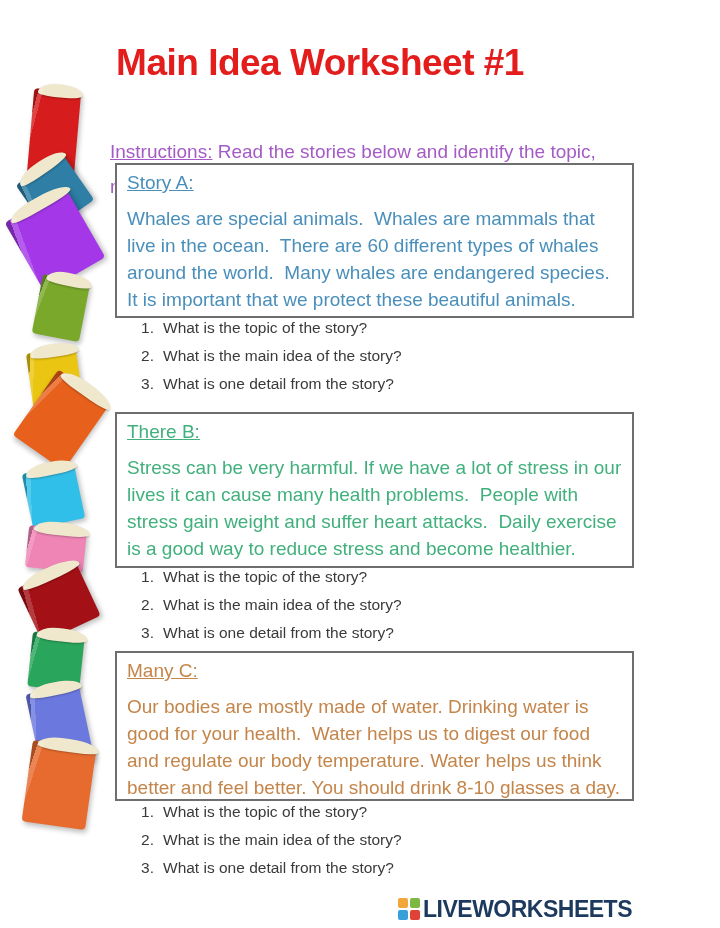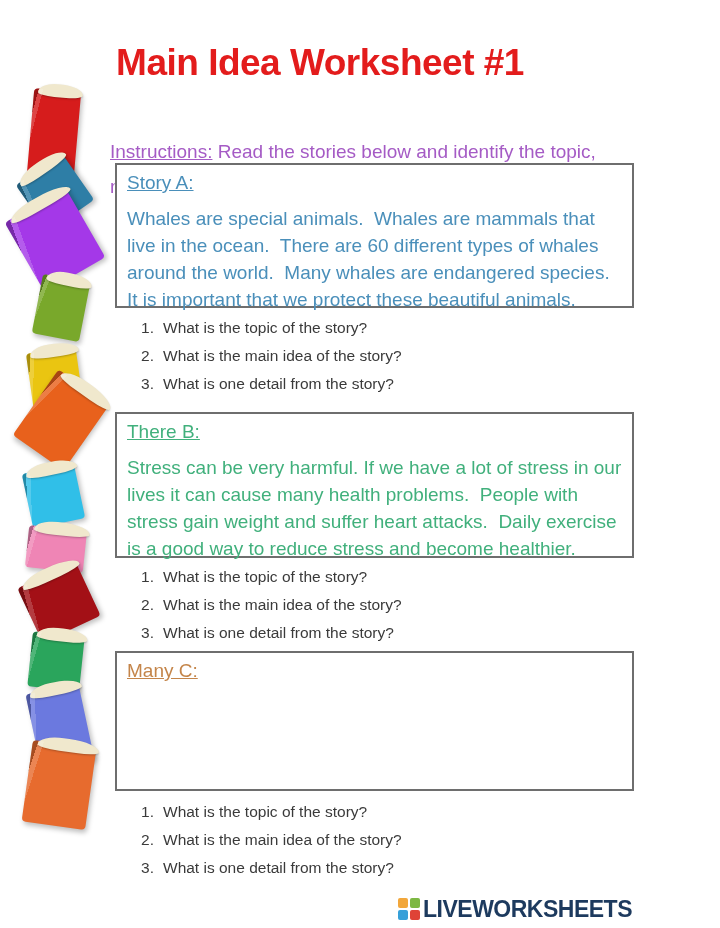--- a/index.html
+++ b/index.html
@@ -38,21 +38,21 @@
   .b6 {left:22px;top:380px;width:53px;height:56px;transform:rotate(-12deg);}
   .b7 {left:22px;top:440px;width:58px;height:42px;transform:rotate(6deg);}
   .b8 {left:22px;top:484px;width:64px;height:60px;transform:rotate(-25deg);}
   .b9 {left:25px;top:546px;width:52px;height:55px;transform:rotate(6deg);}
   .b10{left:28px;top:600px;width:54px;height:78px;transform:rotate(-12deg);}
   .b11{left:22px;top:656px;width:64px;height:82px;transform:rotate(8deg);}
   
   .story-box{
     position:absolute;left:115px;width:495px;
     border:2px solid #6e6e6e;background:#ffffff;
-    padding:7px 10px 6px 10px;
+    padding:7px 10px 16px 10px;
   }
   .box-a{top:163px;height:128px;}
   .box-b{top:412px;height:129px;}
   .box-c{top:651px;height:123px;}
   .story-heading{font-size:19px;text-decoration:underline;margin-bottom:11px;}
   .story-text{font-size:19px;line-height:27px;white-space:pre-wrap;}
   
   .q-group{position:absolute;left:140px;width:420px;color:#3a3a3a;}
   .qg-1{top:314px;}
   .qg-2{top:563px;}
@@ -152,20 +152,21 @@
         <span>What is the main idea of the story?</span>
       </div>
     <div class="q-row">
         <span class="q-num">3.</span>
         <span>What is one detail from the story?</span>
       </div>
   </div>
 
   <div class="story-box box-c" style="color: rgb(196, 133, 74);">
     <div class="story-heading">Many C:</div>
+    <div class="story-text">Our bodies are mostly made of water. Drinking water is good for your health.  Water helps us to digest our food and regulate our body temperature. Water helps us think better and feel better. You should drink 8-10 glasses a day.</div>
   </div>
   <div class="q-group qg-3">
     <div class="q-row">
         <span class="q-num">1.</span>
         <span>What is the topic of the story?</span>
       </div>
     <div class="q-row">
         <span class="q-num">2.</span>
         <span>What is the main idea of the story?</span>
       </div>

